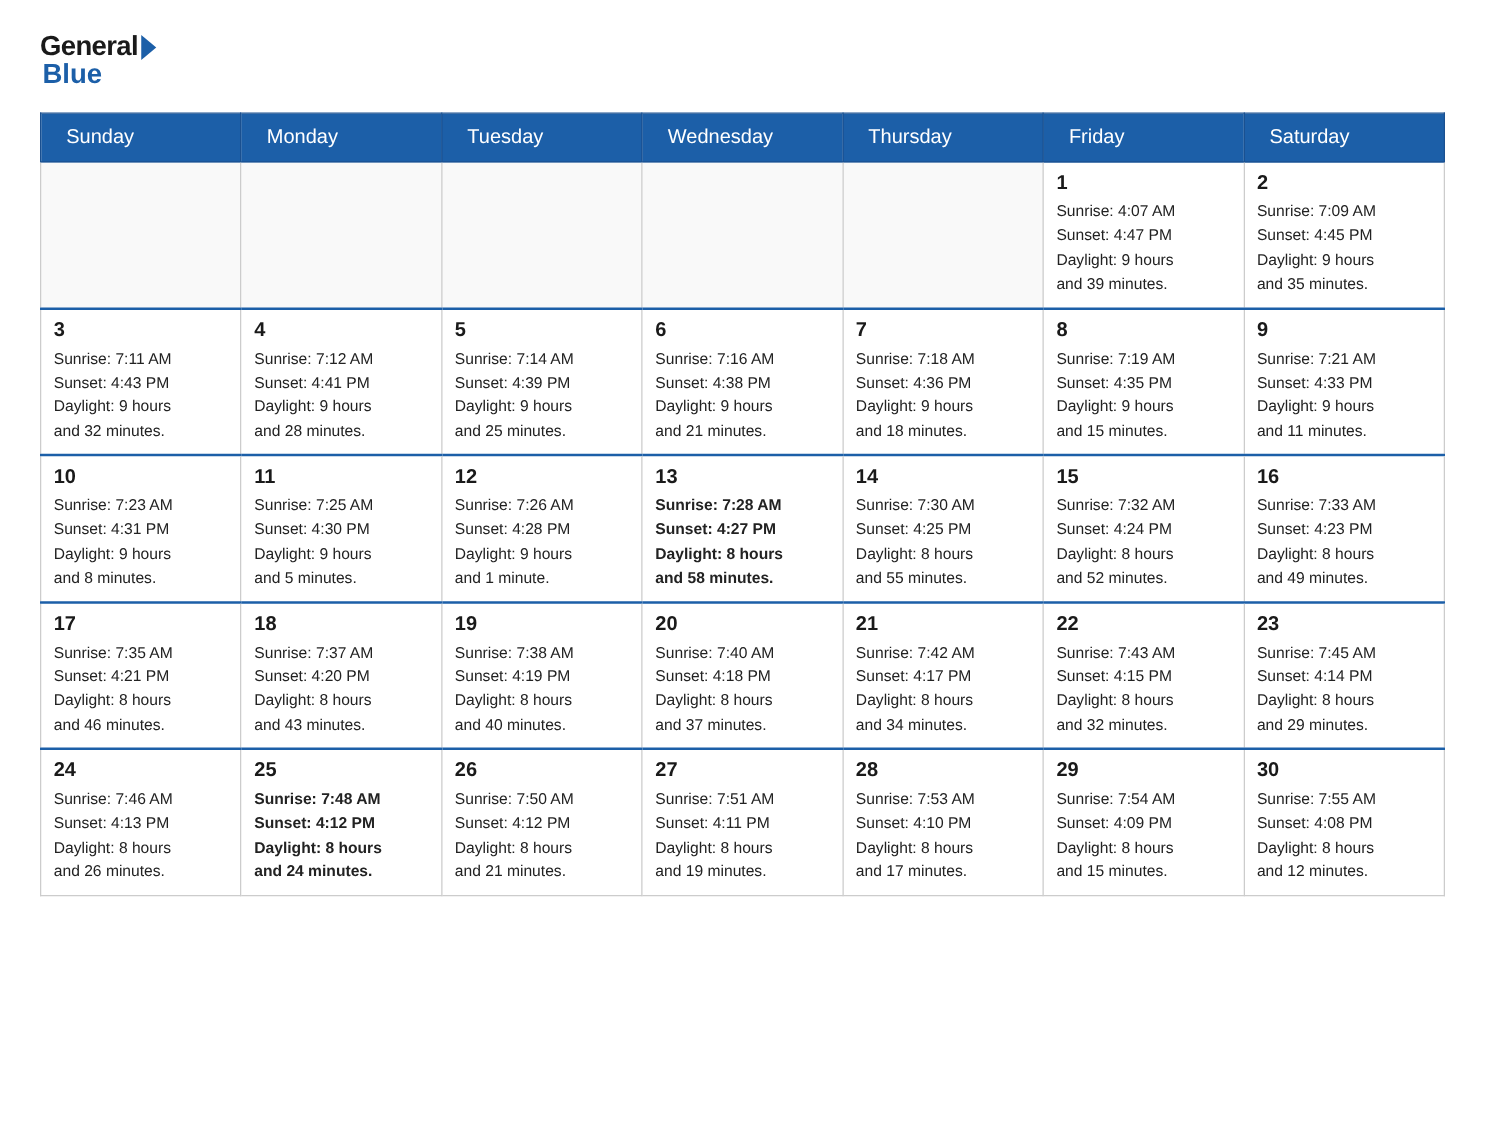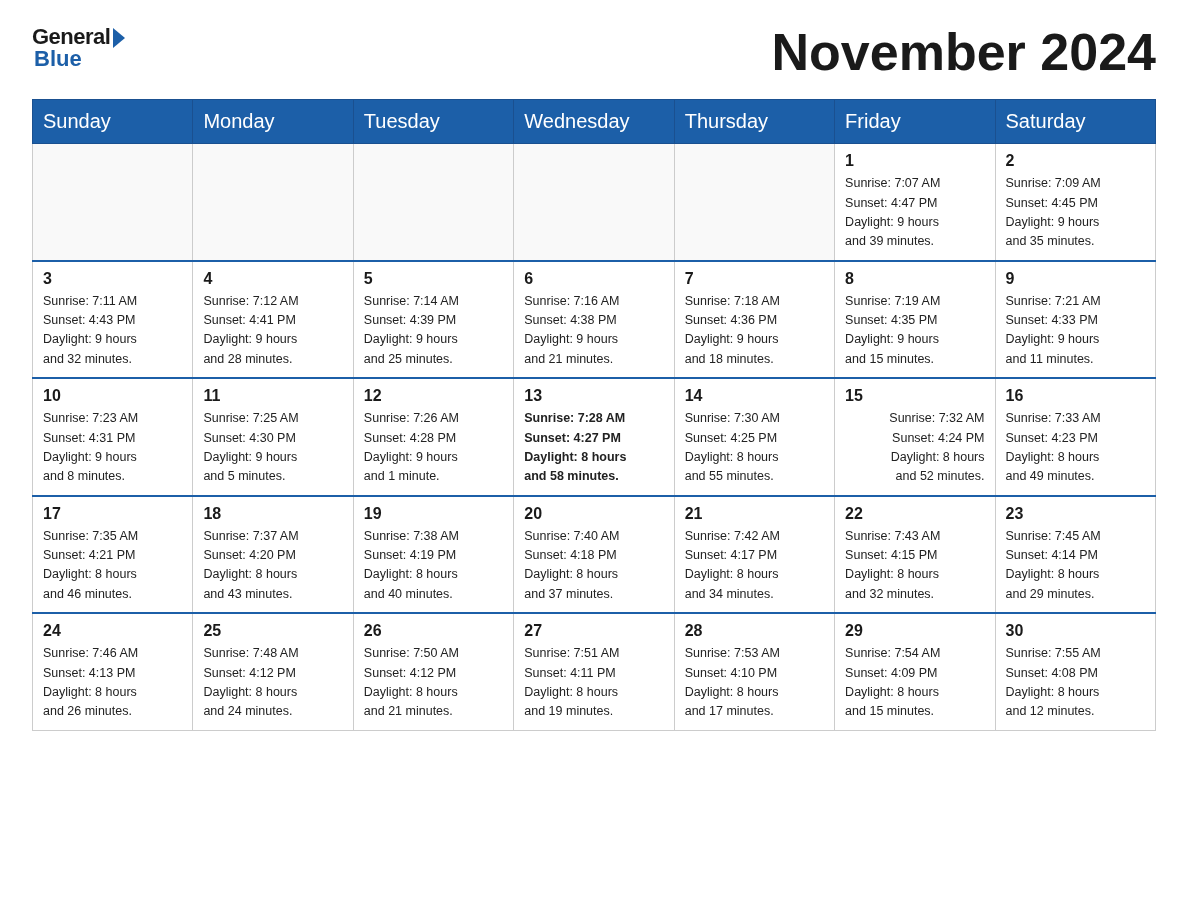--- a/index.html
+++ b/index.html
@@ -63,23 +63,23 @@
       margin-top: 4px;
     }
     .calendar {
       width: 100%;
       border-collapse: collapse;
       border: 1px solid #aaa;
     }
     .calendar th {
       background: #1c5fa8;
       color: #fff;
-      font-size: 20px;
+      font-size: 16px;
       font-weight: normal;
-      padding: 10px 10px;
+      padding: 10px 20px;
       text-align: left;
       border: 1px solid #1a5090;
     }
     .calendar td {
       border: 1px solid #ccc;
       vertical-align: top;
       padding: 8px 10px;
       width: calc(100% / 7);
       min-height: 100px;
     }
@@ -106,21 +106,20 @@
 
 <div class="header">
   <div class="logo">
     <div class="logo-top">
       <span class="logo-general">General</span>
       <div class="logo-arrow"></div>
     </div>
     <span class="logo-blue">Blue</span>
   </div>
   <div class="title-block">
-    <div class="month-title">November 2024</div>
   </div>
 </div>
 
 <table class="calendar">
   <thead>
     <tr>
     <th>Sunday</th>
         <th>Monday</th>
         <th>Tuesday</th>
         <th>Wednesday</th>
@@ -131,21 +130,21 @@
   </thead>
   <tbody id="calendar-body">
   <tr>
         <td class="empty-cell"></td>
         <td class="empty-cell"></td>
         <td class="empty-cell"></td>
         <td class="empty-cell"></td>
         <td class="empty-cell"></td>
         <td>
           <div class="day-num">1</div>
-          <div class="day-info" style="white-space: pre-line;">Sunrise: 7:07 AM
+          <div class="day-info" style="white-space: pre-line;">Sunrise: 4:07 AM
 Sunset: 4:47 PM
 Daylight: 9 hours
 and 39 minutes.</div>
         </td>
         <td>
           <div class="day-num">2</div>
           <div class="day-info" style="white-space: pre-line;">Sunrise: 7:09 AM
 Sunset: 4:45 PM
 Daylight: 9 hours
 and 35 minutes.</div>
@@ -233,21 +232,21 @@
         </td>
         <td>
           <div class="day-num">14</div>
           <div class="day-info" style="white-space: pre-line;">Sunrise: 7:30 AM
 Sunset: 4:25 PM
 Daylight: 8 hours
 and 55 minutes.</div>
         </td>
         <td>
           <div class="day-num">15</div>
-          <div class="day-info" style="white-space: pre-line; text-align: right;">Sunrise: 7:32 AM
+          <div class="day-info" style="white-space: pre-line;">Sunrise: 7:32 AM
 Sunset: 4:24 PM
 Daylight: 8 hours
 and 52 minutes.</div>
         </td>
         <td>
           <div class="day-num">16</div>
           <div class="day-info" style="white-space: pre-line;">Sunrise: 7:33 AM
 Sunset: 4:23 PM
 Daylight: 8 hours
 and 49 minutes.</div>
@@ -307,21 +306,21 @@
       <tr>
         <td>
           <div class="day-num">24</div>
           <div class="day-info" style="white-space: pre-line;">Sunrise: 7:46 AM
 Sunset: 4:13 PM
 Daylight: 8 hours
 and 26 minutes.</div>
         </td>
         <td>
           <div class="day-num">25</div>
-          <div class="day-info" style="white-space: pre-line;">Sunrise: 7:48 AM
+          <div class="day-info" style="white-space: pre-line; font-weight: bold;">Sunrise: 7:48 AM
 Sunset: 4:12 PM
 Daylight: 8 hours
 and 24 minutes.</div>
         </td>
         <td>
           <div class="day-num">26</div>
           <div class="day-info" style="white-space: pre-line;">Sunrise: 7:50 AM
 Sunset: 4:12 PM
 Daylight: 8 hours
 and 21 minutes.</div>

